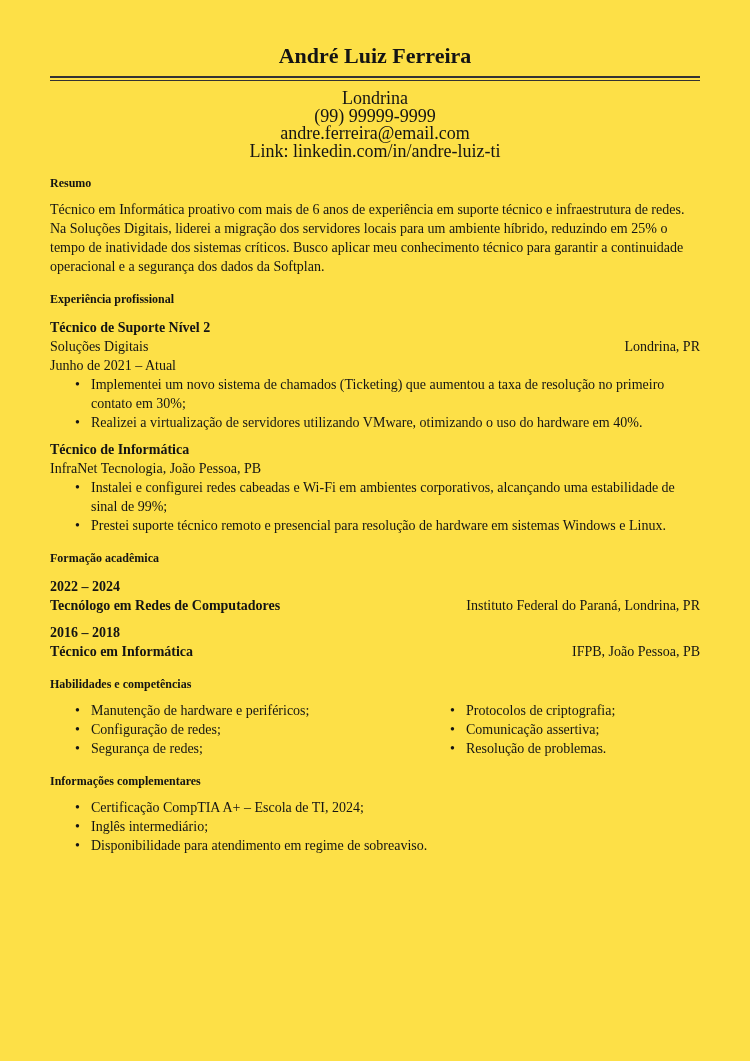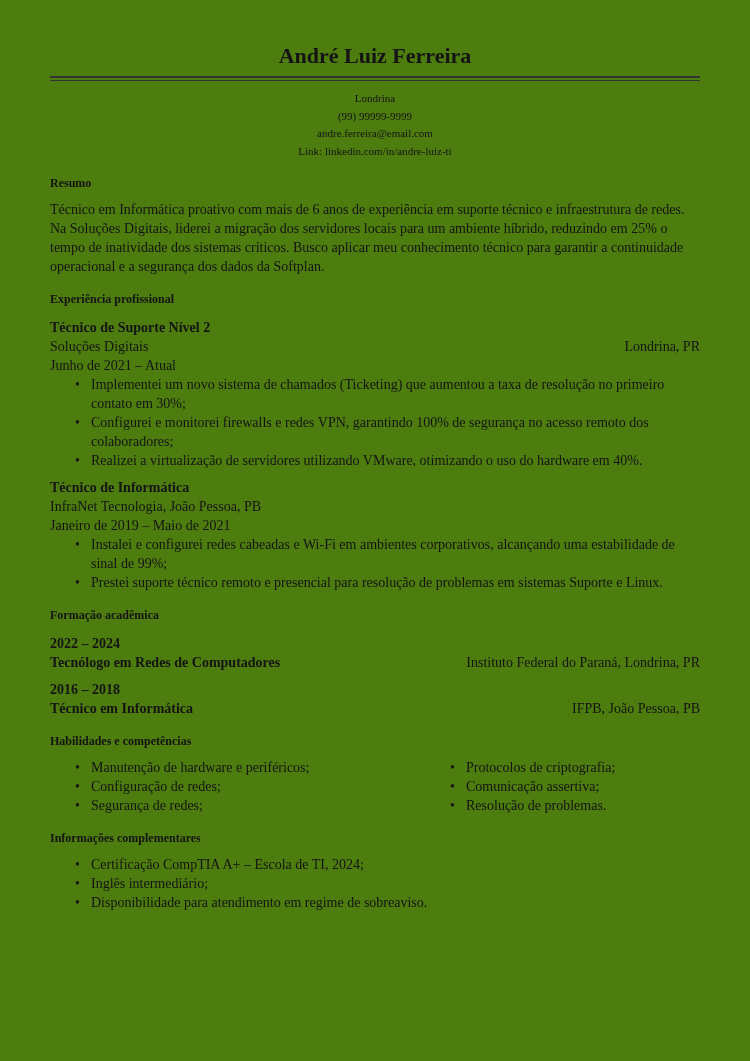--- a/index.html
+++ b/index.html
@@ -1,21 +1,21 @@
 <!DOCTYPE html>
 <html lang="pt-BR"><head>
 <meta charset="utf-8">
 <style>
   html, body { margin: 0; padding: 0; background: #ffffff; }
   .page {
     width: 750px;
     height: 1061px;
     box-sizing: border-box;
     padding: 42px 50px 0 50px;
-    background: #4d7c0f;
+    background: #fde047;
     color: #141414;
     font-family: "Liberation Serif", "DejaVu Serif", serif;
     font-size: 14px;
     line-height: 19px;
     overflow: hidden;
   }
   .name {
     margin: 0 0 7px 0;
     text-align: center;
     font-size: 22px;
@@ -23,21 +23,21 @@
     font-weight: bold;
   }
   .double-rule {
     height: 2px;
     border-top: 2px solid #333333;
     border-bottom: 1px solid #333333;
     margin: 0 0 9px 0;
   }
   .contact {
     text-align: center;
-    font-size: 11px;
+    font-size: 18px;
     line-height: 17.6px;
   }
   .contact .bold { font-weight: normal; }
   .section-title {
     font-size: 12px;
     line-height: 21px;
     font-weight: bold;
     margin: 13px 0 6px 0;
   }
   .summary { margin: 0; }
@@ -86,35 +86,33 @@
 
   <div class="job">
     <div class="job-role">Técnico de Suporte Nível 2</div>
     <div class="split-row">
       <span>Soluções Digitais</span>
       <span>Londrina, PR</span>
     </div>
     <div>Junho de 2021 – Atual</div>
     <ul class="bullets">
       <li>Implementei um novo sistema de chamados (Ticketing) que aumentou a taxa de resolução no primeiro contato em 30%;</li>
-      <li>Configurei e monitorei firewalls e redes VPN, garantindo 100% de segurança no acesso remoto dos colaboradores;</li>
       <li>Realizei a virtualização de servidores utilizando VMware, otimizando o uso do hardware em 40%.</li>
     </ul>
   </div>
 
   <div class="job">
     <div class="job-role">Técnico de Informática</div>
     <div class="split-row">
       <span>InfraNet Tecnologia, João Pessoa, PB</span>
       <span></span>
     </div>
-    <div>Janeiro de 2019 – Maio de 2021</div>
     <ul class="bullets">
       <li>Instalei e configurei redes cabeadas e Wi-Fi em ambientes corporativos, alcançando uma estabilidade de sinal de 99%;</li>
-      <li>Prestei suporte técnico remoto e presencial para resolução de problemas em sistemas Suporte e Linux.</li>
+      <li>Prestei suporte técnico remoto e presencial para resolução de hardware em sistemas Windows e Linux.</li>
     </ul>
   </div>
 
   <h2 class="section-title">Formação acadêmica</h2>
 
   <div class="edu-entry">
     <div class="edu-period">2022 – 2024</div>
     <div class="split-row">
       <span class="edu-degree">Tecnólogo em Redes de Computadores</span>
       <span>Instituto Federal do Paraná, Londrina, PR</span>

